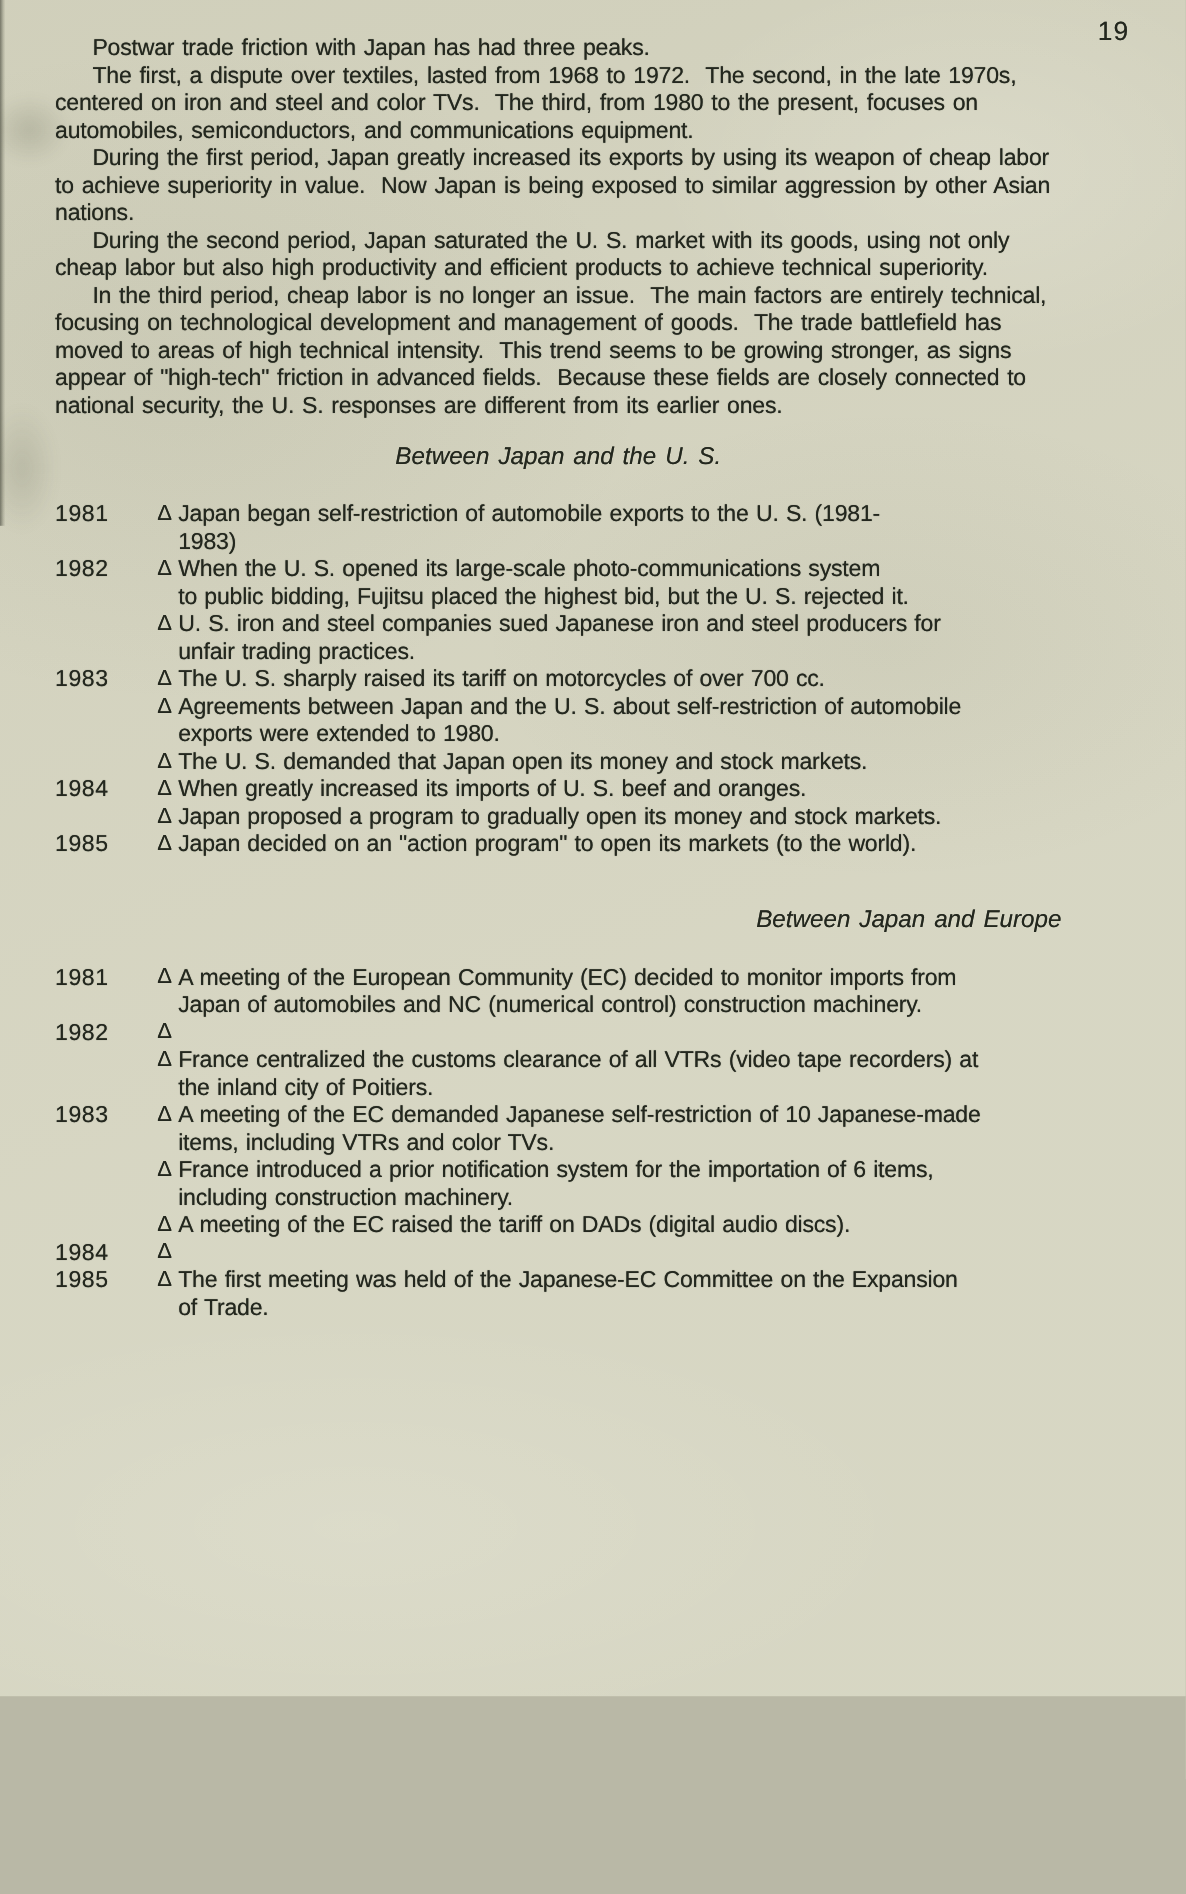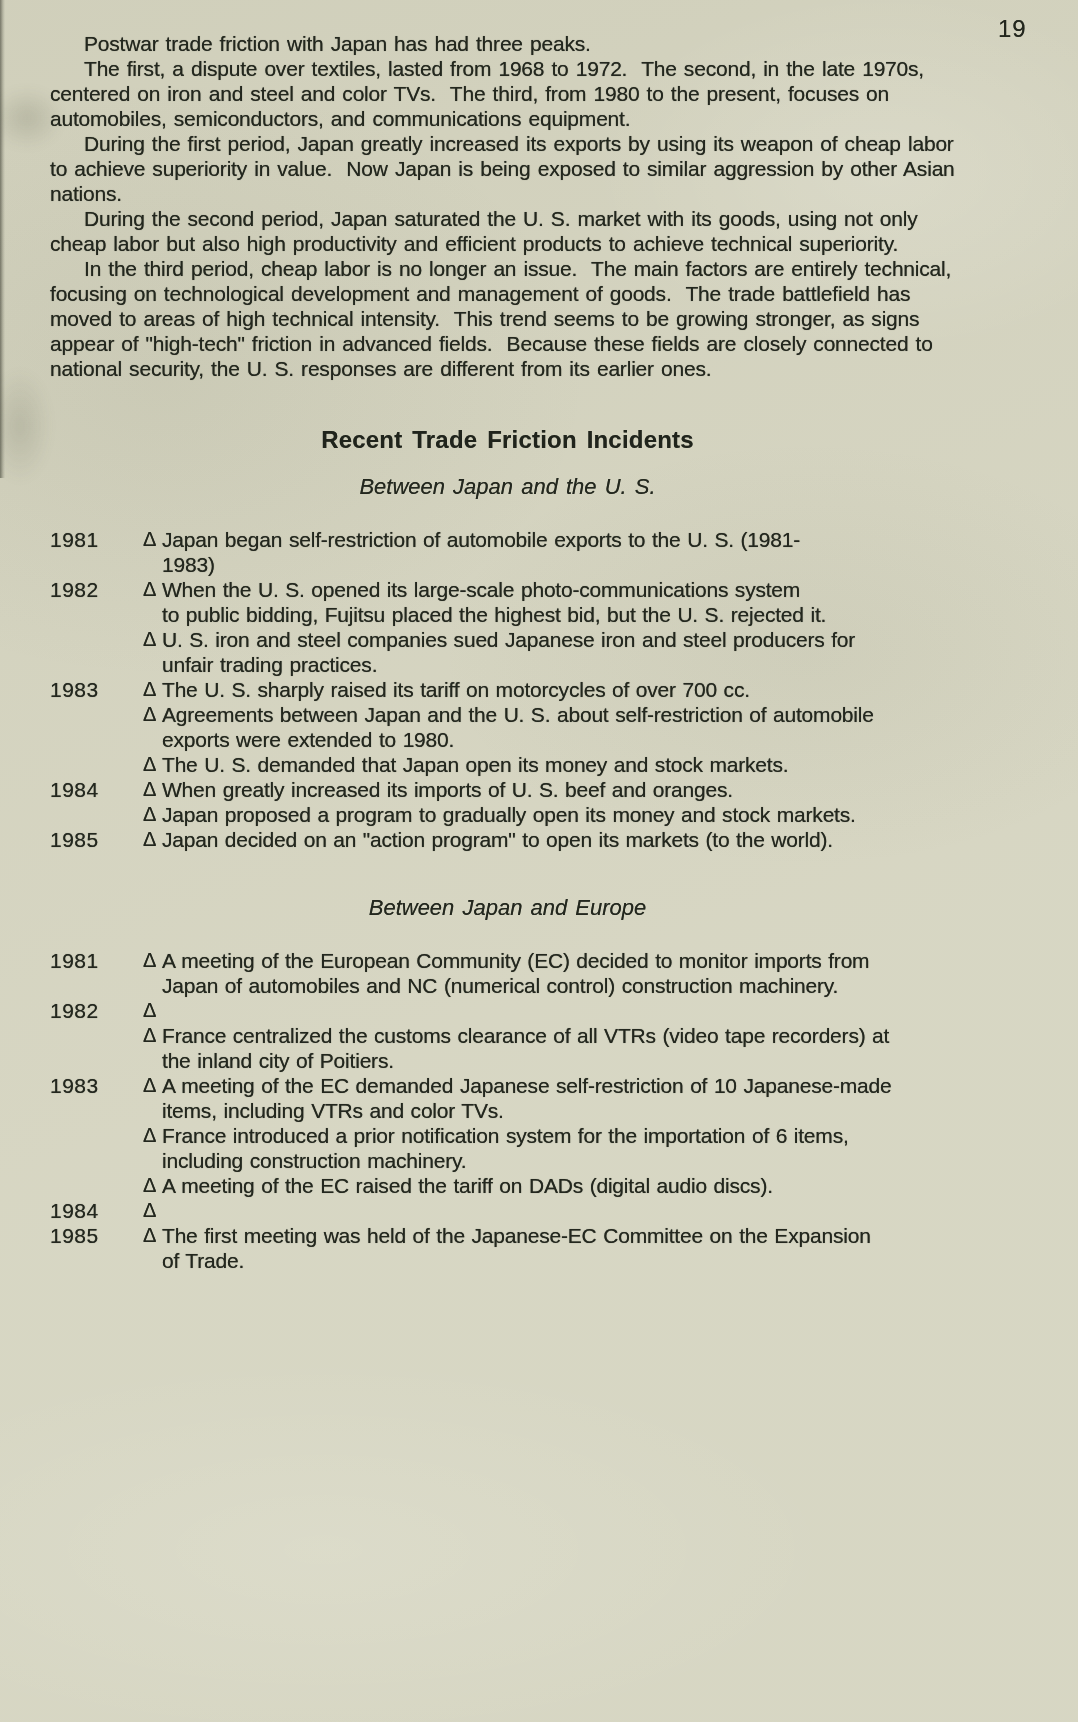--- a/index.html
+++ b/index.html
@@ -1,20 +1,20 @@
 <!DOCTYPE html>
 <html><head>
 <meta charset="utf-8">
 <style>
   html,body{margin:0;padding:0;}
   body{width:1078px;height:1722px;background:#b9b8a6;}
 
   .page{
     position:relative;
-    width:1078px;height:1722px;
+    width:1078px;height:1542px;
     box-sizing:border-box;
     overflow:hidden;
     font-family:"Liberation Sans","DejaVu Sans",sans-serif;
     color:#23271e;
     background-color:#d5d4c0;
     background-image:
       radial-gradient(ellipse 420px 260px at 82% 10%, rgba(255,255,250,0.16), transparent 70%),
       radial-gradient(ellipse 600px 420px at 15% 22%, rgba(96,99,74,0.07), transparent 72%),
       radial-gradient(ellipse 520px 300px at 75% 38%, rgba(96,99,74,0.06), transparent 72%),
       radial-gradient(ellipse 700px 260px at 30% 90%, rgba(255,255,248,0.12), transparent 75%),
@@ -74,21 +74,21 @@
     text-shadow:0 0 0.5px rgba(30,35,26,0.55);
   }
 
   .subheading{
     margin:21px 0 0;
     text-align:center;
     font-size:22px;font-style:italic;font-weight:normal;
     word-spacing:2px;line-height:25px;
     text-shadow:0 0 0.6px rgba(30,35,26,0.7);
   }
-  .timeline + .subheading{margin-top:43px;}
+  .timeline + .subheading{margin-top:43px;text-align:right;}
 
   .timeline{margin-top:28px;}
   .titem{display:flex;align-items:flex-start;}
   .year{
     flex:0 0 93px;
     font-size:21px;line-height:25px;letter-spacing:0.5px;
     text-shadow:0 0 0.7px rgba(30,35,26,0.75);
   }
   .bullet{
     flex:0 0 19px;
@@ -116,21 +116,20 @@
   <div class="content">
 
     <div class="paras" id="paragraphs">
         <p class="para">Postwar trade friction with Japan has had three peaks.</p>
         <p class="para">The first, a dispute over textiles, lasted from 1968 to 1972.  The second, in the late 1970s, centered on iron and steel and color TVs.  The third, from 1980 to the present, focuses on automobiles, semiconductors, and communications equipment.</p>
         <p class="para">During the first period, Japan greatly increased its exports by using its weapon of cheap labor to achieve superiority in value.  Now Japan is being exposed to similar aggression by other Asian nations.</p>
         <p class="para">During the second period, Japan saturated the U. S. market with its goods, using not only cheap labor but also high productivity and efficient products to achieve technical superiority.</p>
         <p class="para">In the third period, cheap labor is no longer an issue.  The main factors are entirely technical, focusing on technological development and management of goods.  The trade battlefield has moved to areas of high technical intensity.  This trend seems to be growing stronger, as signs appear of "high-tech" friction in advanced fields.  Because these fields are closely connected to national security, the U. S. responses are different from its earlier ones.</p>
       </div>
 
-    <h2 class="heading">Recent Trade Friction Incidents</h2>
 
     <div id="sections">
         <h3 class="subheading">Between Japan and the U. S.</h3>
         <div class="timeline">
           <div class="titem">
             <span class="year">1981</span>
             <span class="bullet">Δ</span>
             <span class="itext">Japan began self-restriction of automobile exports to the U. S. (1981-
 1983)</span>
           </div>

